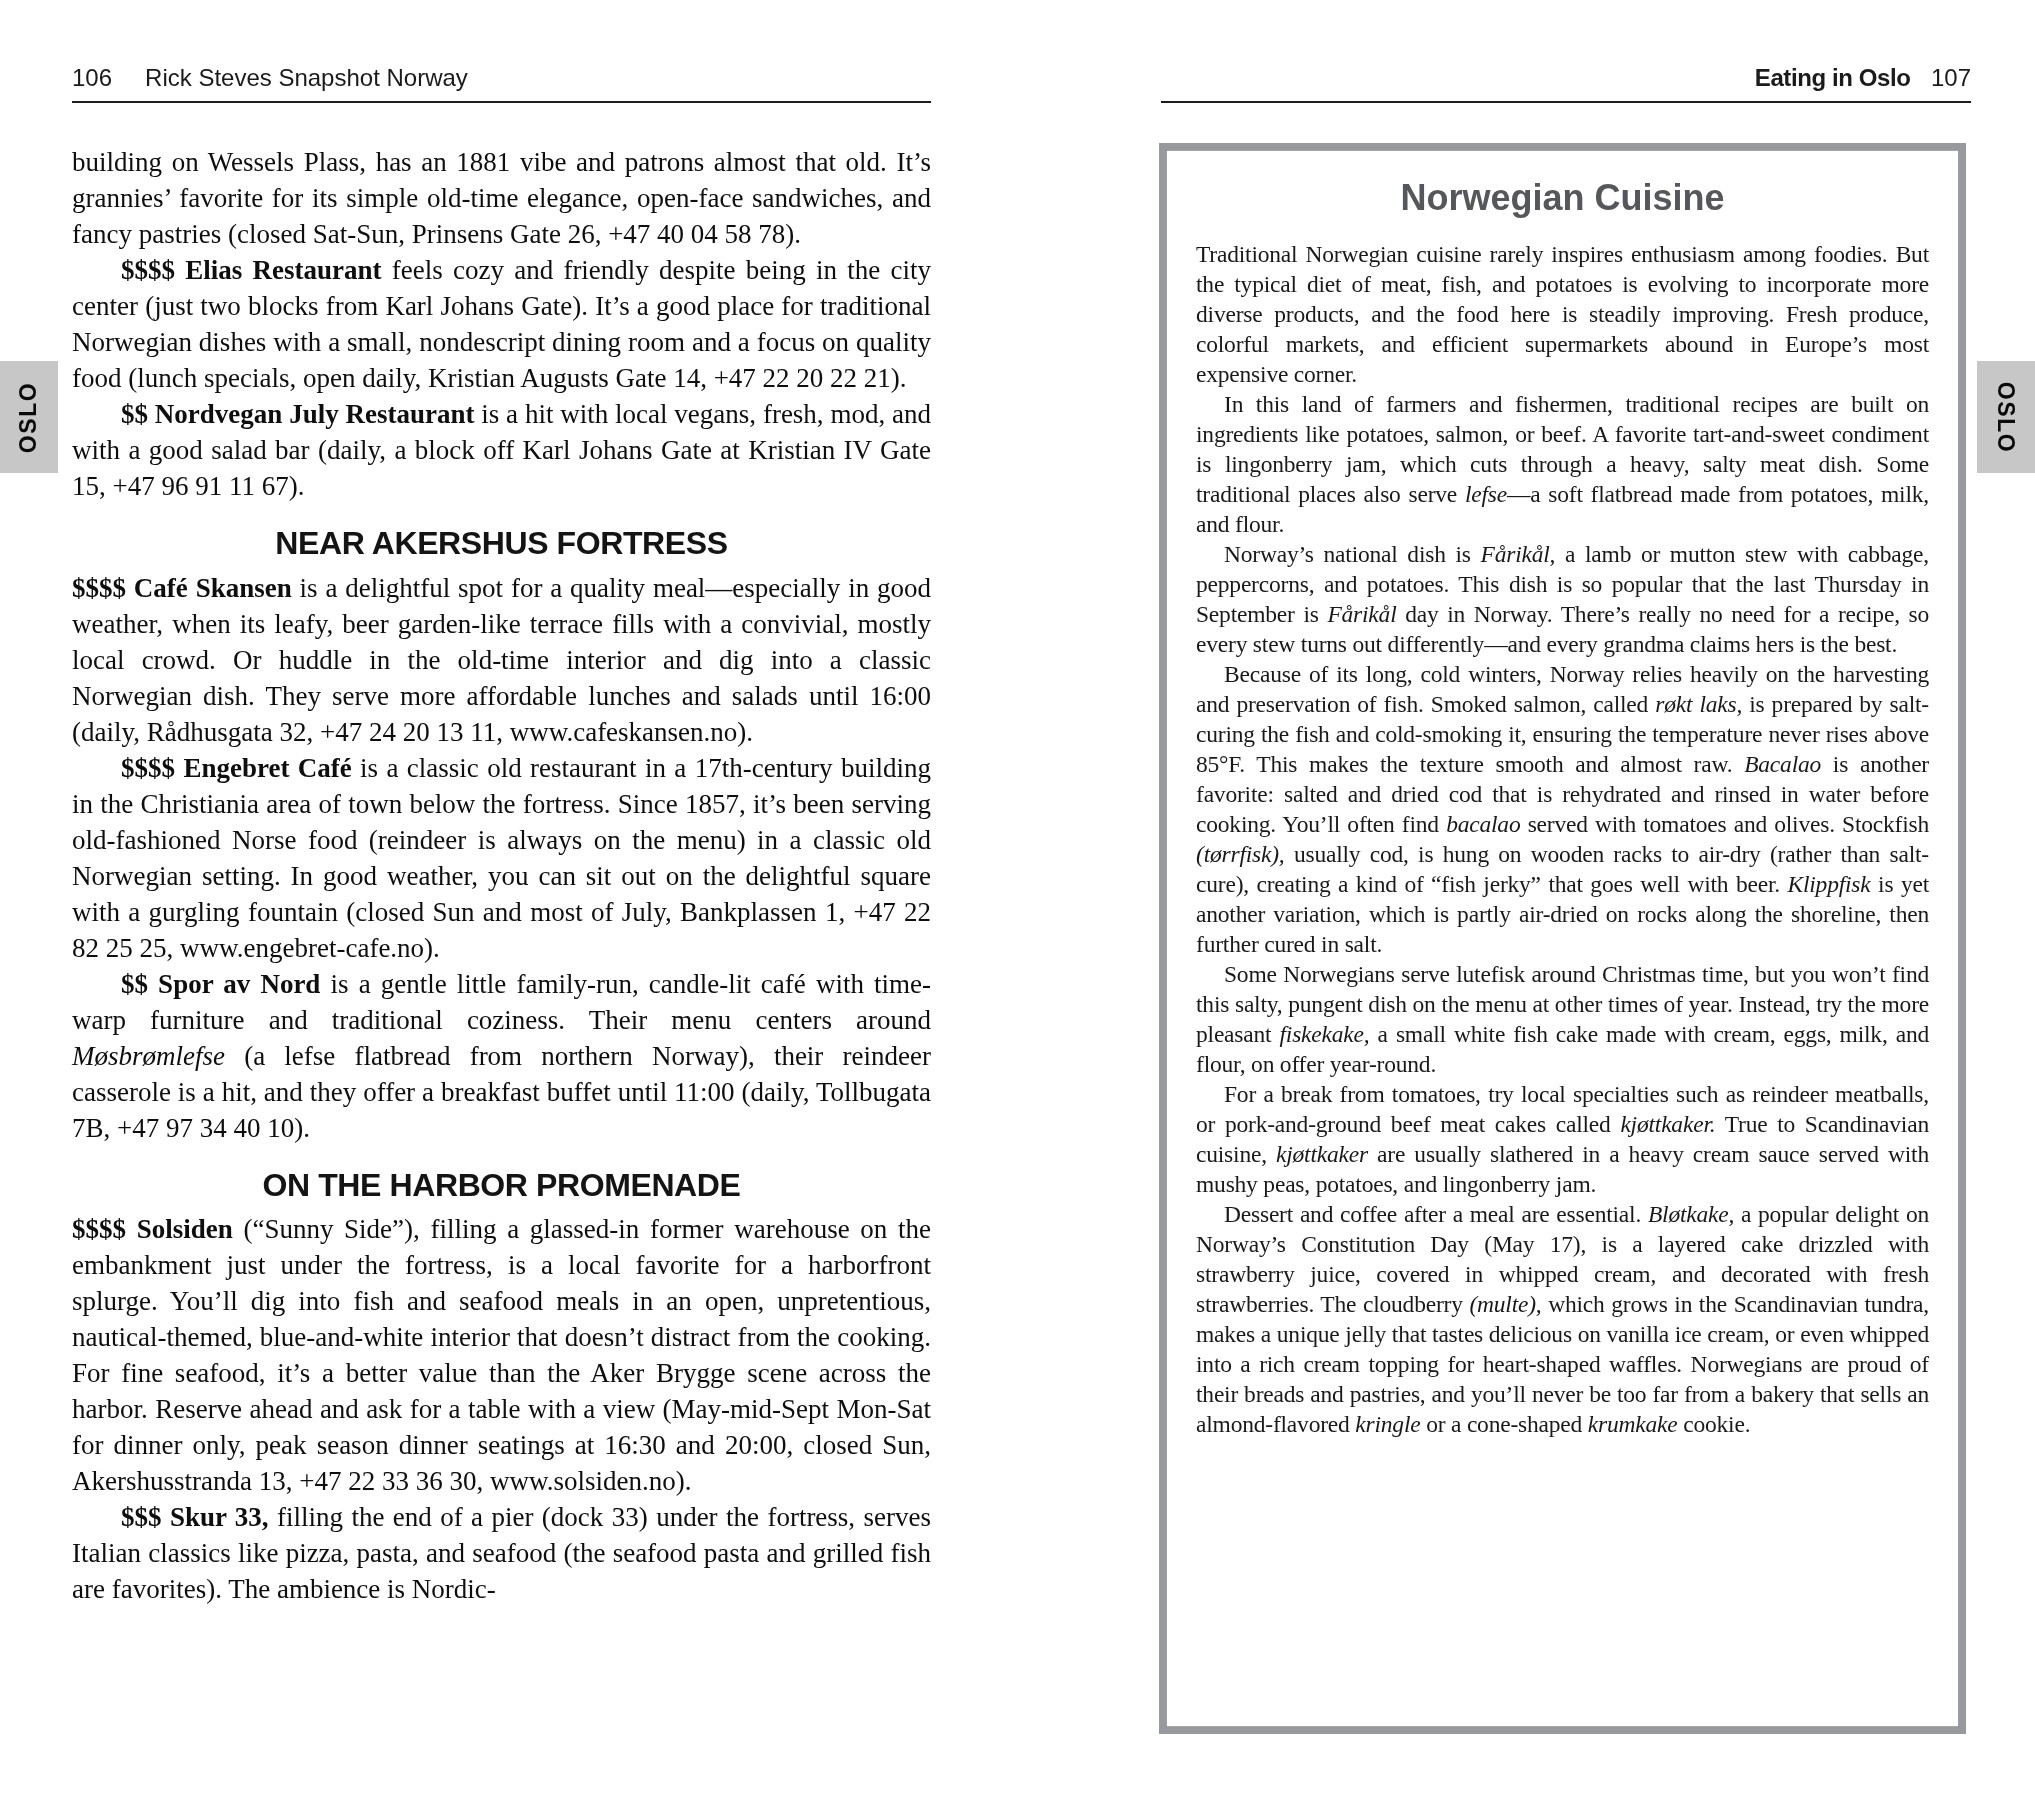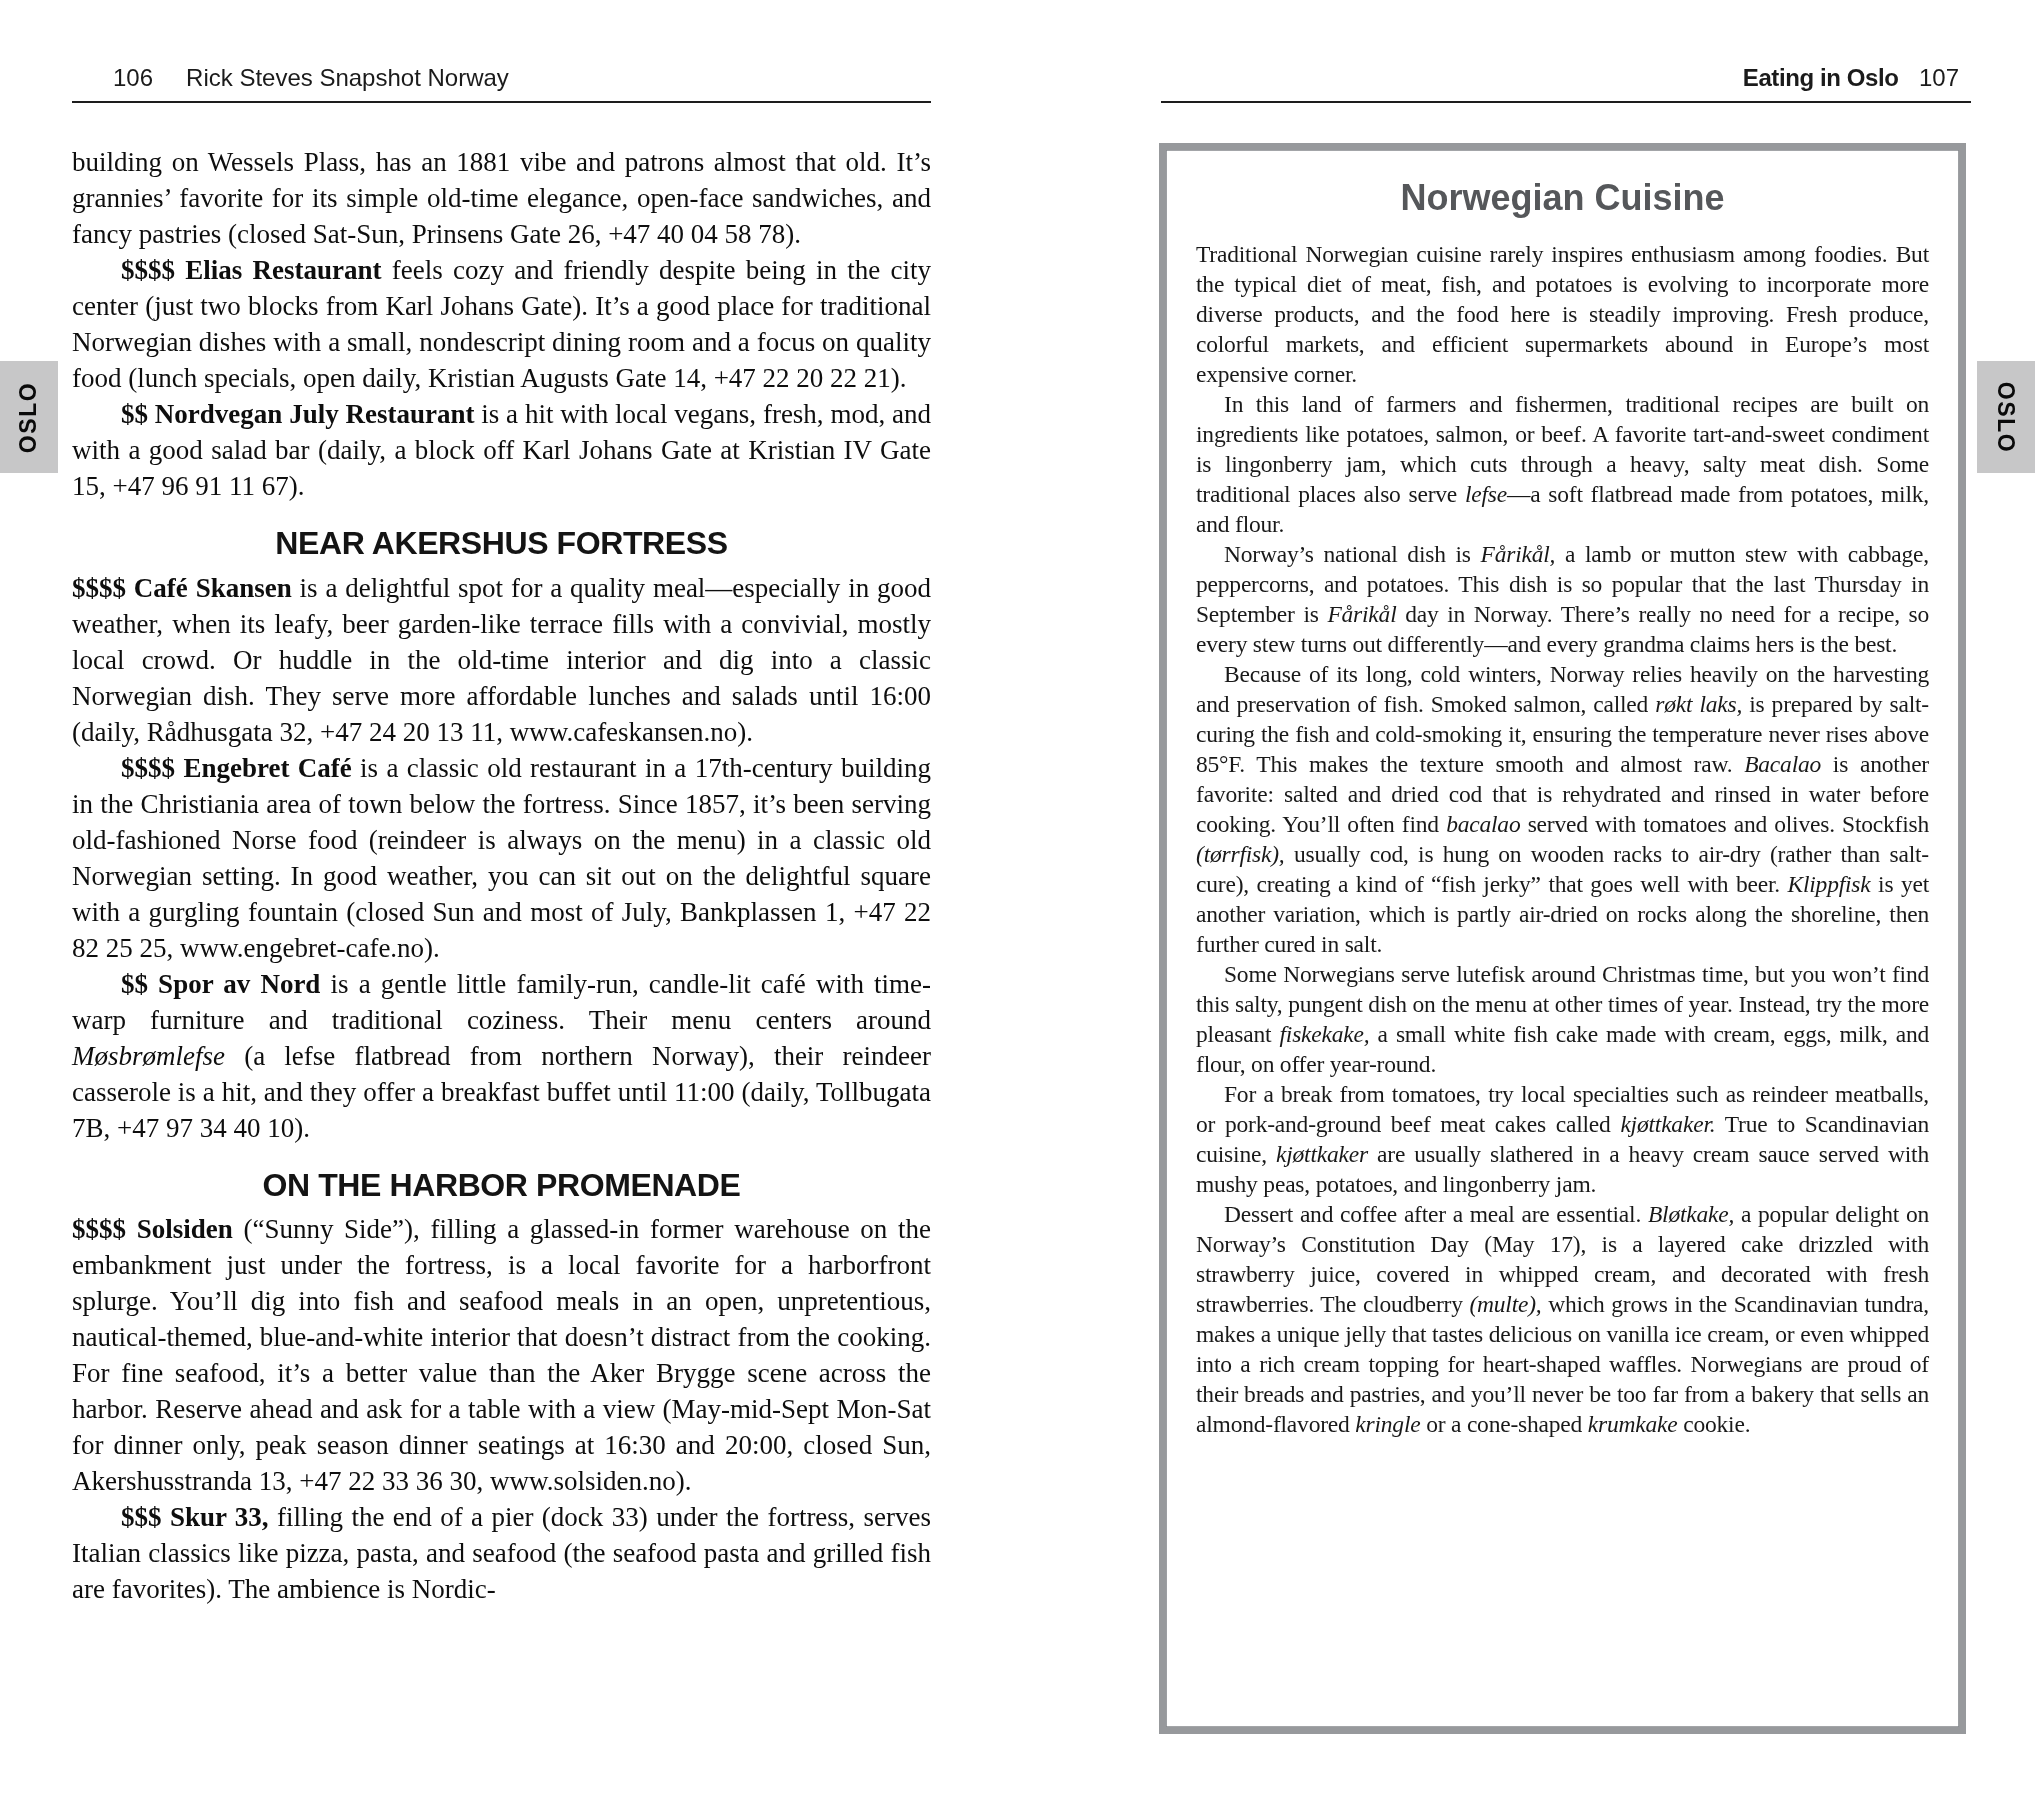--- a/index.html
+++ b/index.html
@@ -9,25 +9,25 @@
     background:#ffffff;
     overflow:hidden;
   }
   .b{font-weight:bold;}
   .i{font-style:italic;}
 
   
   .hdr{
     position:absolute;top:64px;
     font-family:"Liberation Sans",sans-serif;
-    font-size:24px;color:#1b1b1b;white-space:nowrap;margin-left:41px;
+    font-size:24px;color:#1b1b1b;white-space:nowrap;
   }
   #hdr-left{left:72px;}
   #hdr-left .pg-num{margin-right:33px;}
-  #hdr-right{right:76px;}
+  #hdr-right{right:64px;}
   #hdr-right .run-head{font-weight:bold;letter-spacing:-0.4px;margin-right:20.4px;}
 
   .rule{position:absolute;top:101px;height:2.3px;background:#1d1d1d;}
   #rule-left{left:72px;width:859px;}
   #rule-right{left:1161px;width:810px;}
 
   
   .tab{
     position:absolute;top:361px;width:58px;height:112px;
     background:#c7c7c8;

